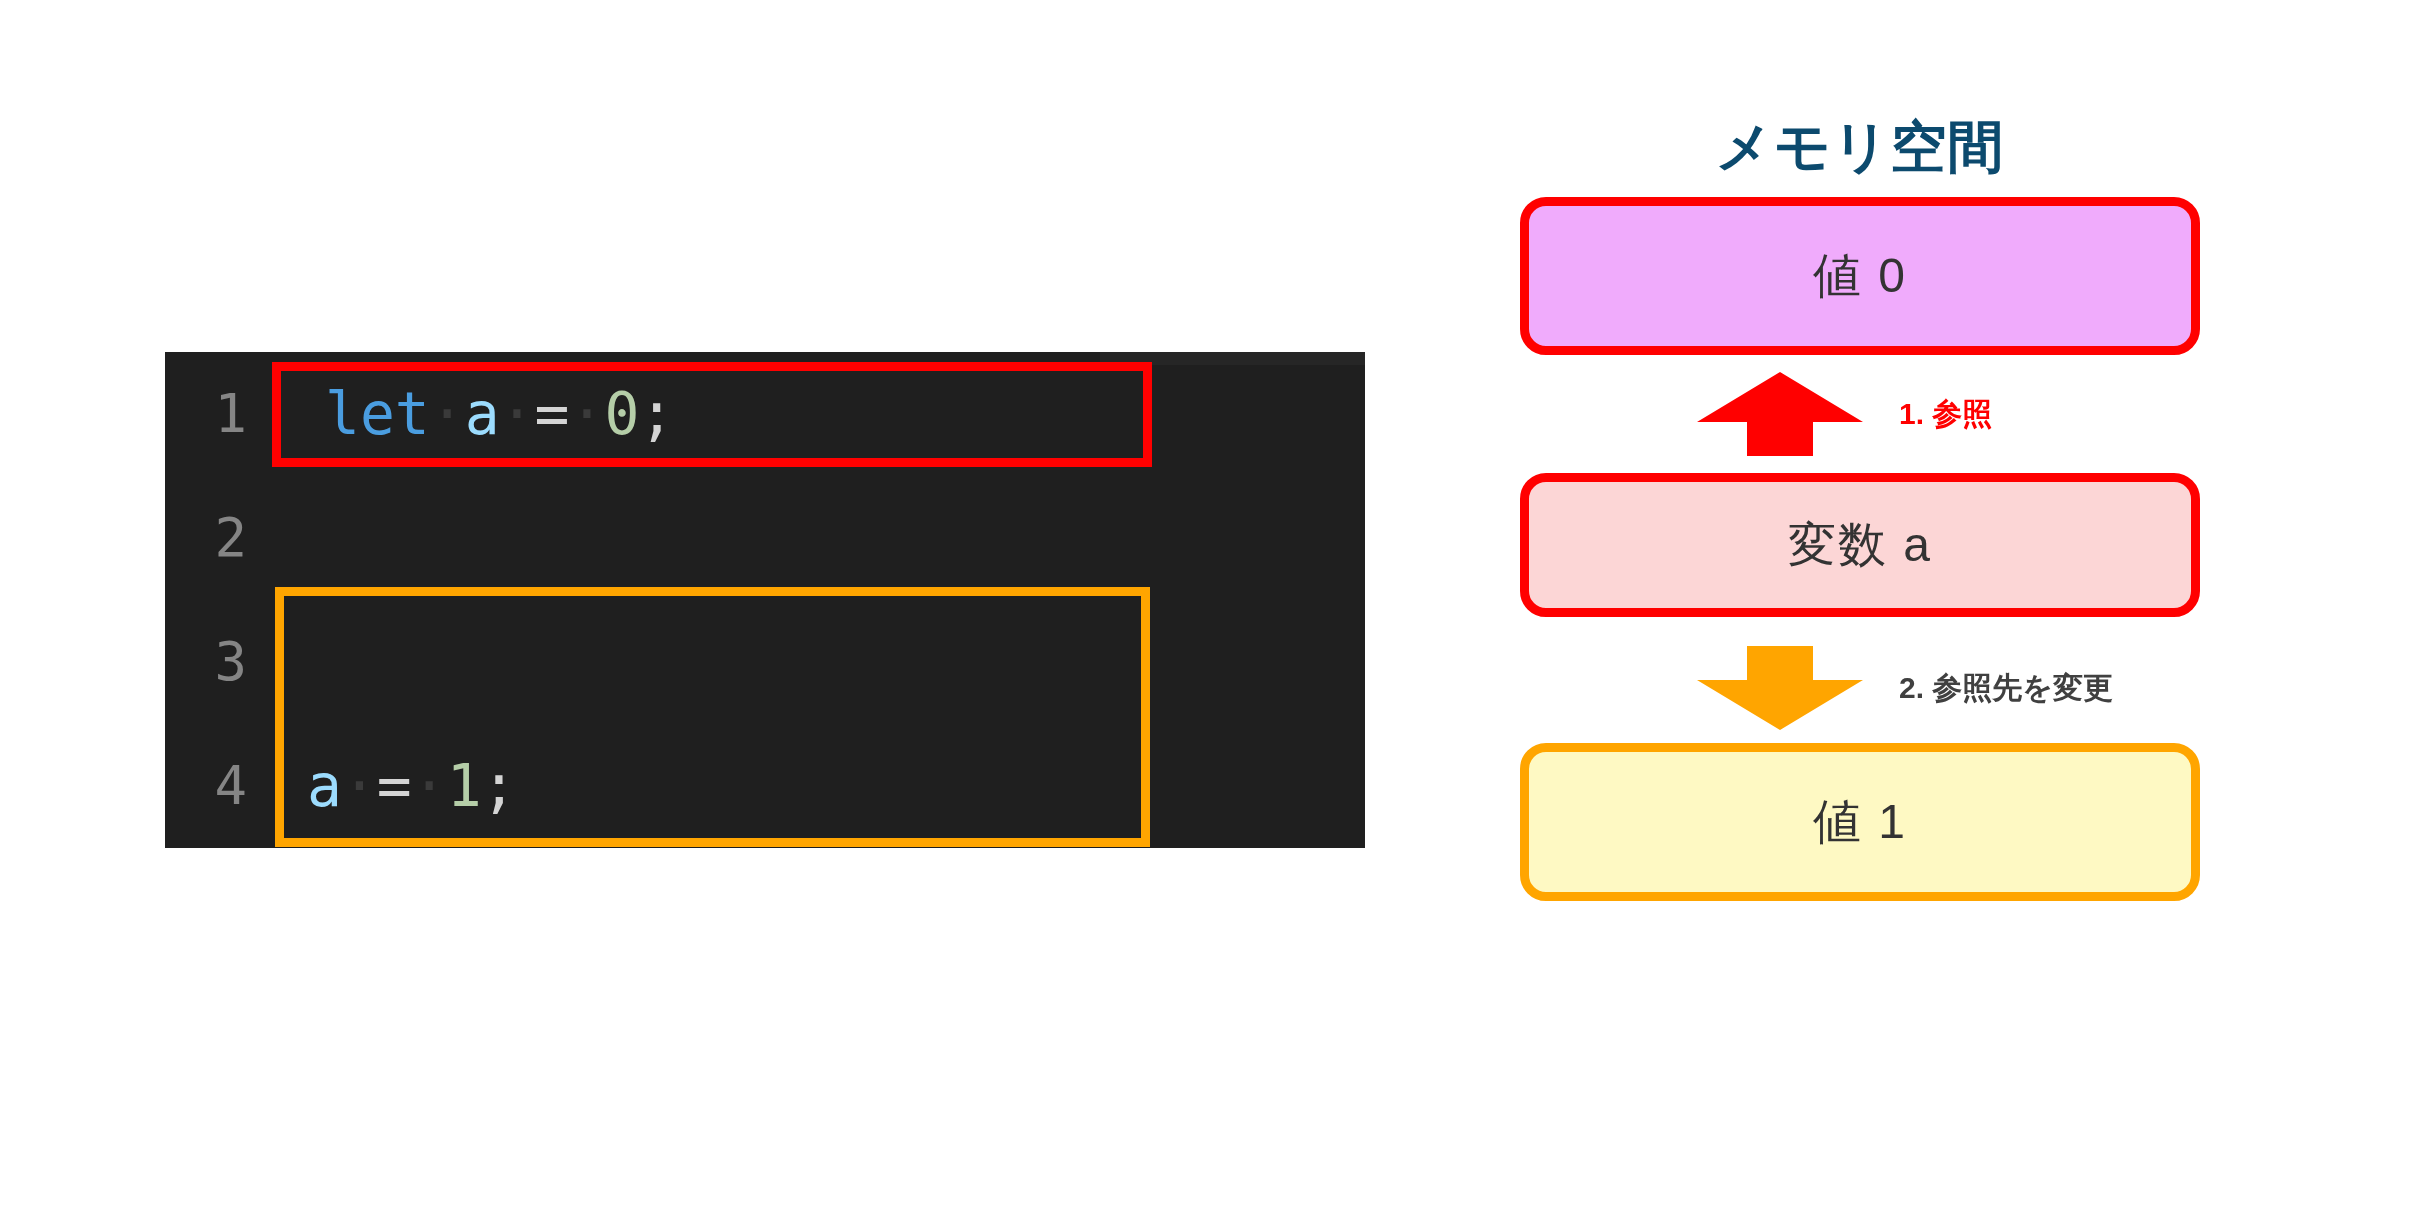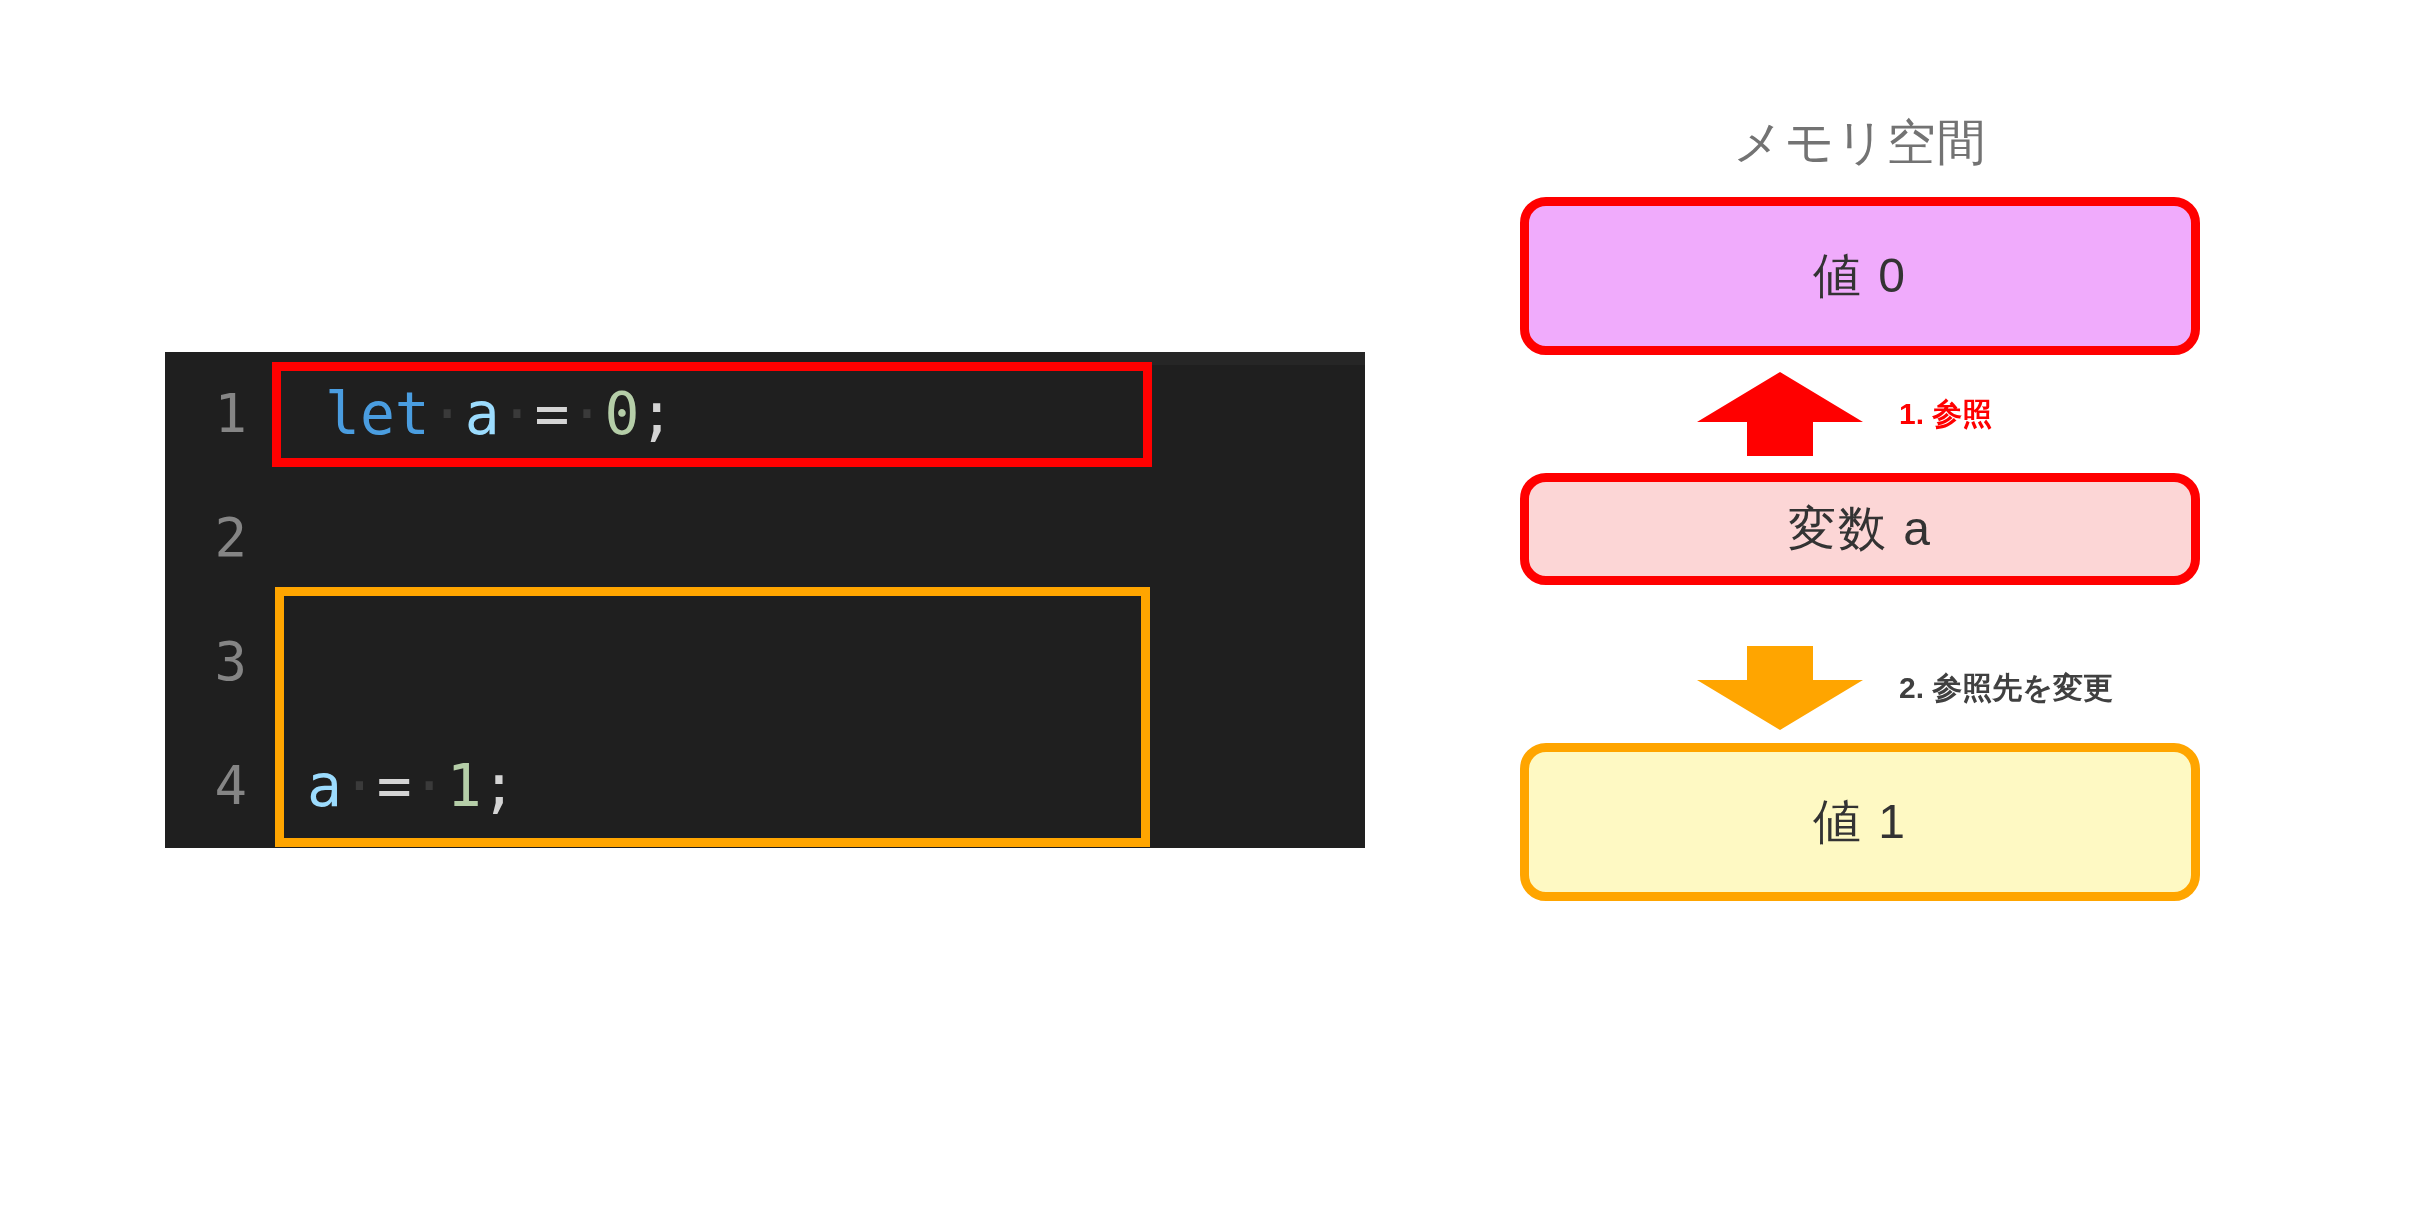--- a/index.html
+++ b/index.html
@@ -106,23 +106,23 @@
     top: 60px;
     width: 680px;
     height: 1090px;
   }
   #memory-title {
     position: absolute;
     left: 0;
     top: 50px;
     width: 680px;
     text-align: center;
-    font-size: 49px;
-    font-weight: normal;
-    color: #737373;
+    font-size: 56px;
+    font-weight: bold;
+    color: #0c4a6e;
     letter-spacing: 1px;
   }
   .mem-box {
     position: absolute;
     left: 0px;
     width: 680px;
     box-sizing: border-box;
     border-radius: 26px;
     display: flex;
     align-items: center;
@@ -132,21 +132,21 @@
     letter-spacing: 2px;
   }
   #mem-box-value0 {
     top: 137px;
     height: 158px;
     background: #f0abfc;
     border: 9px solid #ff0000;
   }
   #mem-box-variable {
     top: 413px;
-    height: 112px;
+    height: 144px;
     background: #fcd6d6;
     border: 9px solid #ff0000;
   }
   #mem-box-value1 {
     top: 683px;
     height: 158px;
     background: #fef9c3;
     border: 9px solid #ffa500;
   }
 

